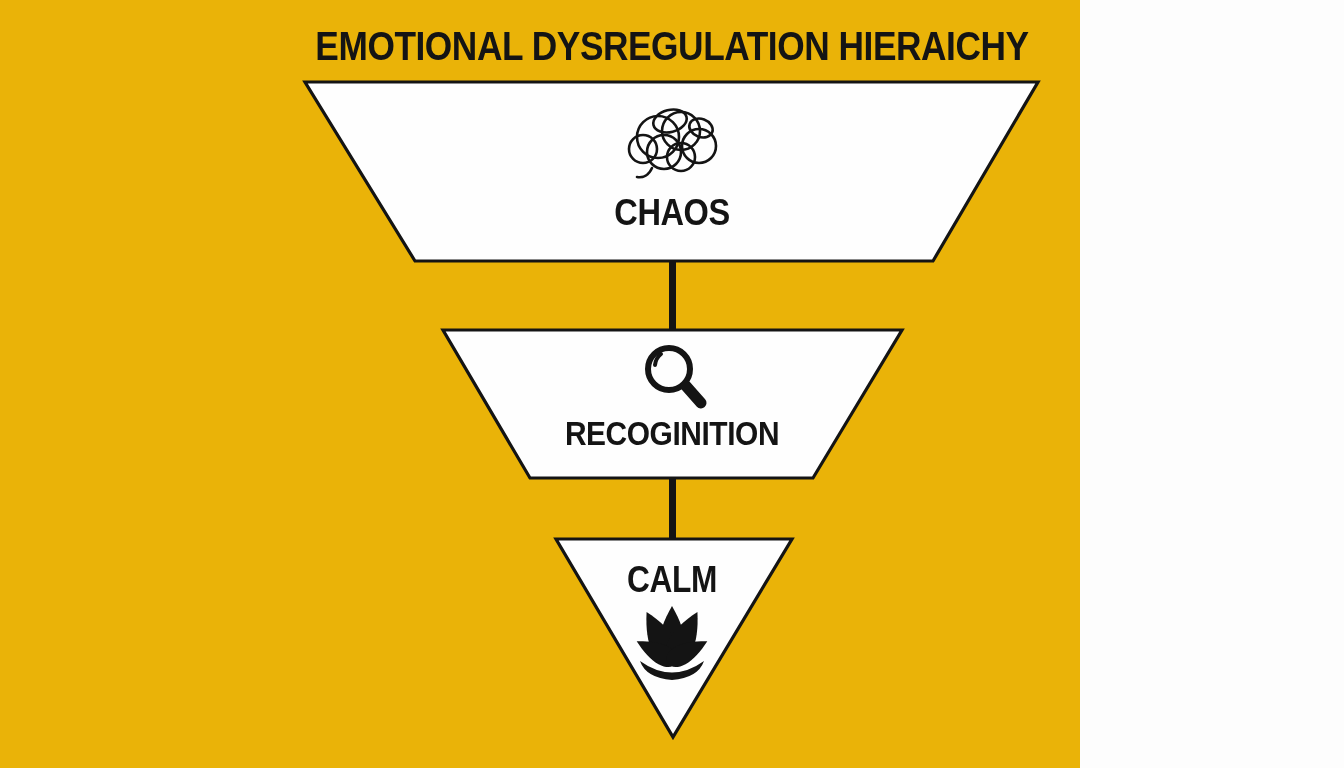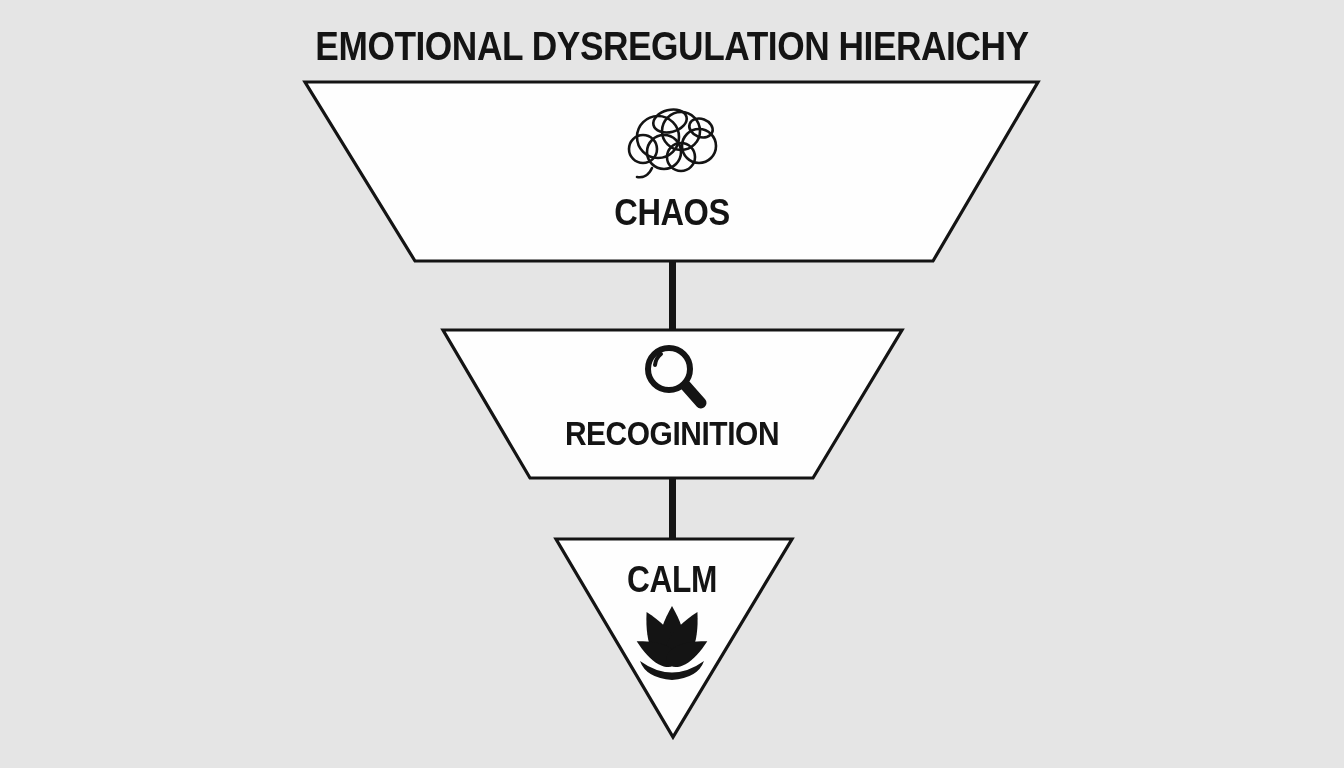--- a/index.html
+++ b/index.html
@@ -8,23 +8,23 @@
   }
   body {
     width: 1344px;
     height: 768px;
     background: #fdfdfd;
     font-family: "Liberation Sans", sans-serif;
     overflow: hidden;
   }
   .canvas {
     position: relative;
-    width: 1344px;
+    width: 1080px;
     height: 768px;
-    background: #e5e5e5;
+    background: #eab308;
   }
   svg.diagram {
     position: absolute;
     left: 0;
     top: 0;
   }
   .label {
     position: absolute;
     color: #141414;
     font-weight: bold;

